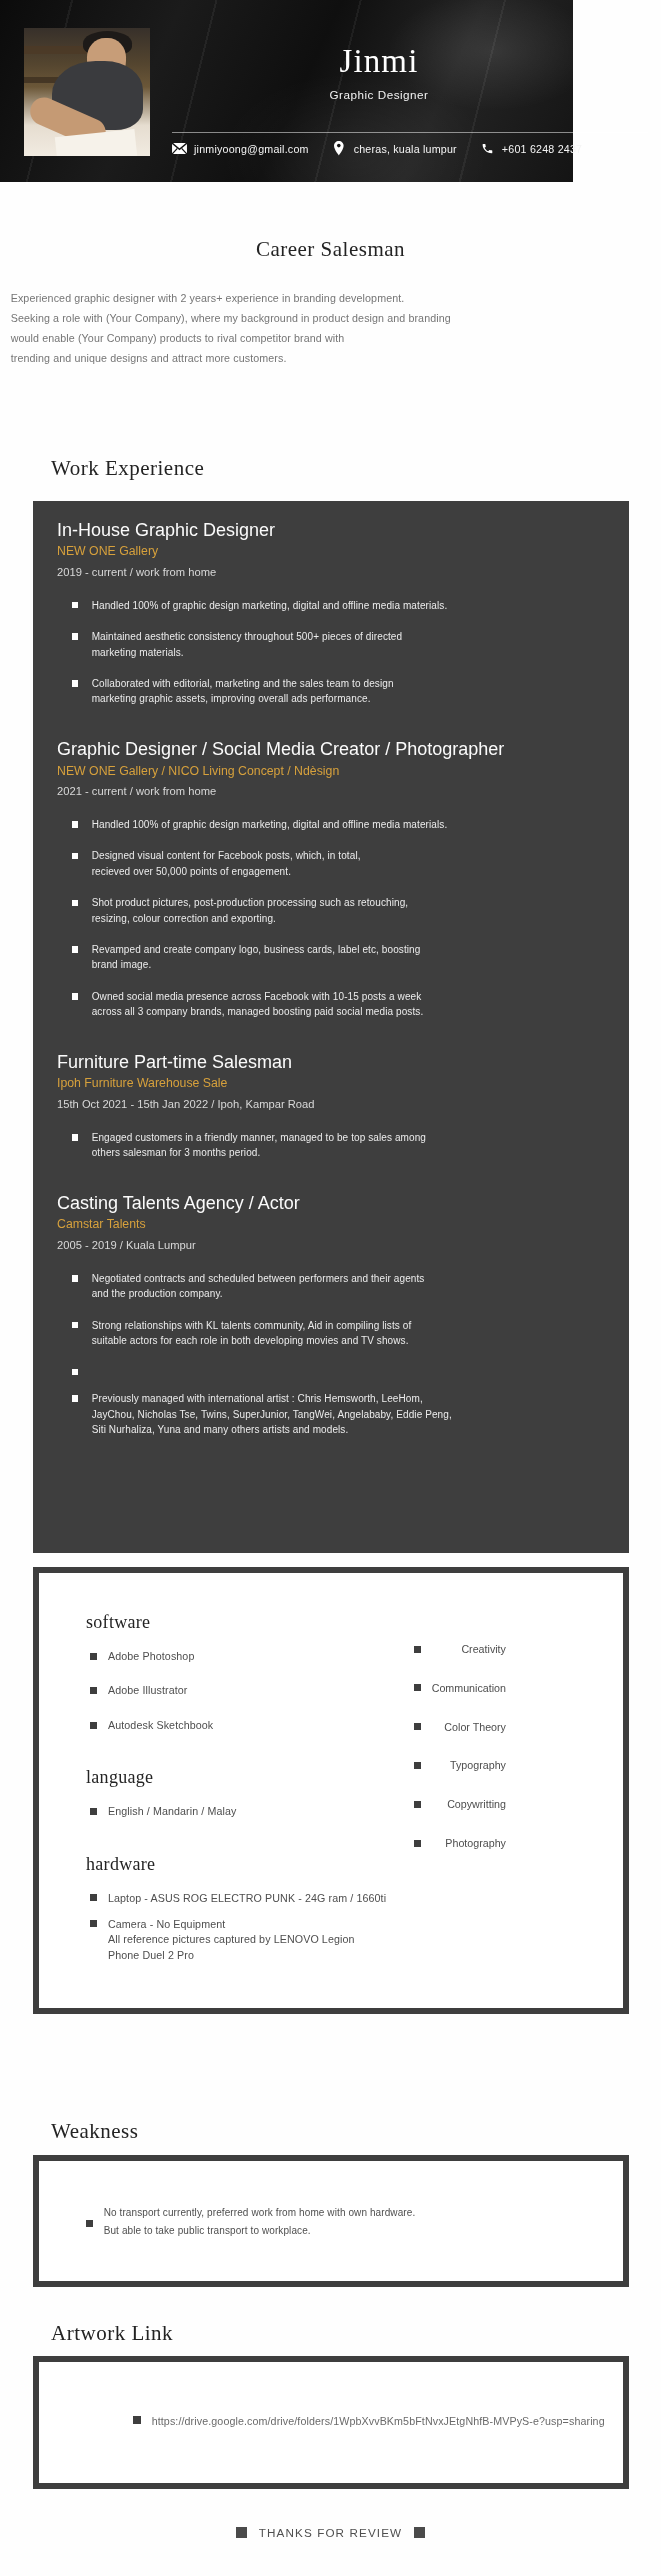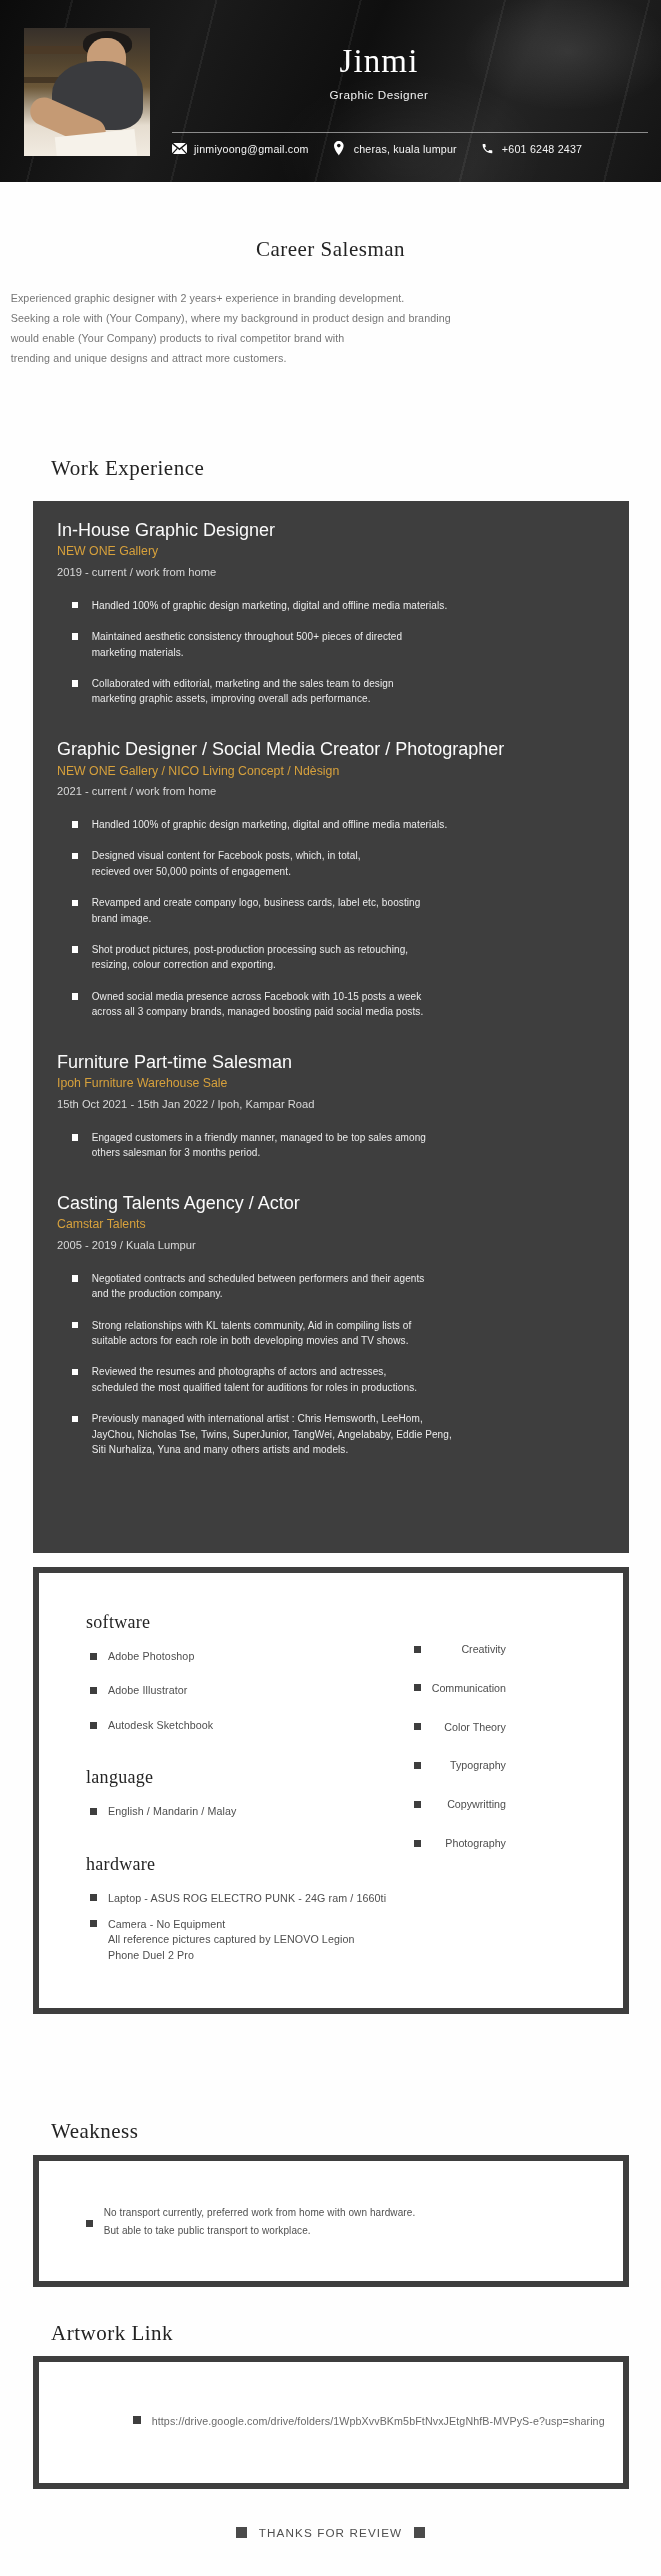--- a/index.html
+++ b/index.html
@@ -1,20 +1,20 @@
 <!DOCTYPE html>
 <html style="font-size:8.5px"><head>
 <meta charset="utf-8">
 <style>
   html,body{margin:0;padding:0;background:#ffffff;}
   .page{position:relative;width:661px;height:2576px;background:#fefefe;overflow:hidden;
         font-family:"Liberation Sans",sans-serif;}
 
   
-  .header{position:absolute;left:0;top:0;width:661px;height:182px;
+  .header{position:absolute;left:0;top:0;width:573px;height:182px;
     background:
       radial-gradient(ellipse 170px 96px at 86% 28%, rgba(255,255,255,0.10), transparent 62%),
       radial-gradient(ellipse 224px 138px at 62% 85%, rgba(255,255,255,0.05), transparent 60%),
       repeating-linear-gradient(104deg, transparent 0 69px, rgba(255,255,255,0.055) 69px 71px, transparent 71px 140px),
       linear-gradient(115deg,#0b0b0b 0%,#1b1b1b 28%,#0f0f0f 52%,#242424 74%,#141414 100%);}
   .photo{position:absolute;left:24px;top:28px;width:126px;height:128px;overflow:hidden;
       background:linear-gradient(180deg,#37302a 0%,#54452f 28%,#6b5738 46%,#e6ddd0 76%,#f1ebe1 100%);}
   .photo .shelf{position:absolute;left:0;top:18px;width:80px;height:7.5px;background:#4c3a26;opacity:.8;}
   .photo .shelf2{position:absolute;left:0;top:49px;width:64px;height:6.4px;background:#3d3020;opacity:.8;}
   .photo .body{position:absolute;left:28px;top:33px;width:91px;height:69px;background:#3a3b3e;
@@ -181,27 +181,27 @@
             <span class="sq"></span>
             <span class="btxt">Handled 100% of graphic design marketing, digital and offline media materials.</span>
           </li>
         <li>
             <span class="sq"></span>
             <span class="btxt">Designed visual content for Facebook posts, which, in total,
 recieved over 50,000 points of engagement.</span>
           </li>
         <li>
             <span class="sq"></span>
+            <span class="btxt">Shot product pictures, post-production processing such as retouching,
+resizing, colour correction and exporting.</span>
+          </li>
+        <li>
+            <span class="sq"></span>
             <span class="btxt">Revamped and create company logo, business cards, label etc, boosting
 brand image.</span>
-          </li>
-        <li>
-            <span class="sq"></span>
-            <span class="btxt">Shot product pictures, post-production processing such as retouching,
-resizing, colour correction and exporting.</span>
           </li>
         <li>
             <span class="sq"></span>
             <span class="btxt">Owned social media presence across Facebook with 10-15 posts a week
 across all 3 company brands, managed boosting paid social media posts.</span>
           </li>
       </ul>
     </div>
 
     <div class="job">
@@ -227,22 +227,20 @@
             <span class="btxt">Negotiated contracts and scheduled between performers and their agents
 and the production company.</span>
           </li>
         <li>
             <span class="sq"></span>
             <span class="btxt">Strong relationships with KL talents community, Aid in compiling lists of
 suitable actors for each role in both developing movies and TV shows.</span>
           </li>
         <li>
             <span class="sq"></span>
-            <span class="btxt">Reviewed the resumes and photographs of actors and actresses,
-scheduled the most qualified talent for auditions for roles in productions.</span>
           </li>
         <li>
             <span class="sq"></span>
             <span class="btxt">Previously managed with international artist : Chris Hemsworth, LeeHom,
 JayChou, Nicholas Tse, Twins, SuperJunior, TangWei, Angelababy, Eddie Peng,
 Siti Nurhaliza, Yuna and many others artists and models.</span>
           </li>
       </ul>
     </div>
   </div>

